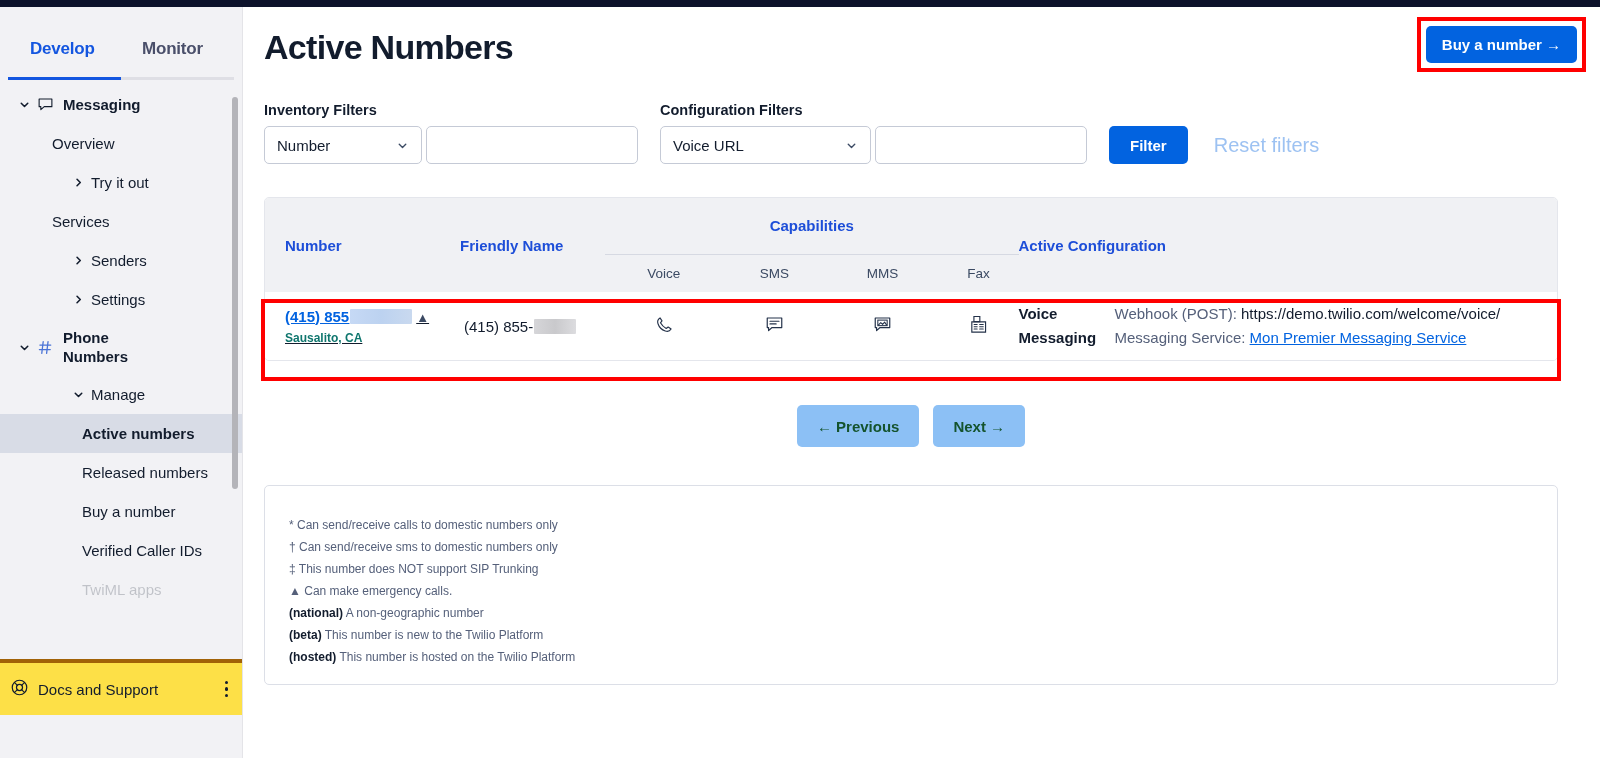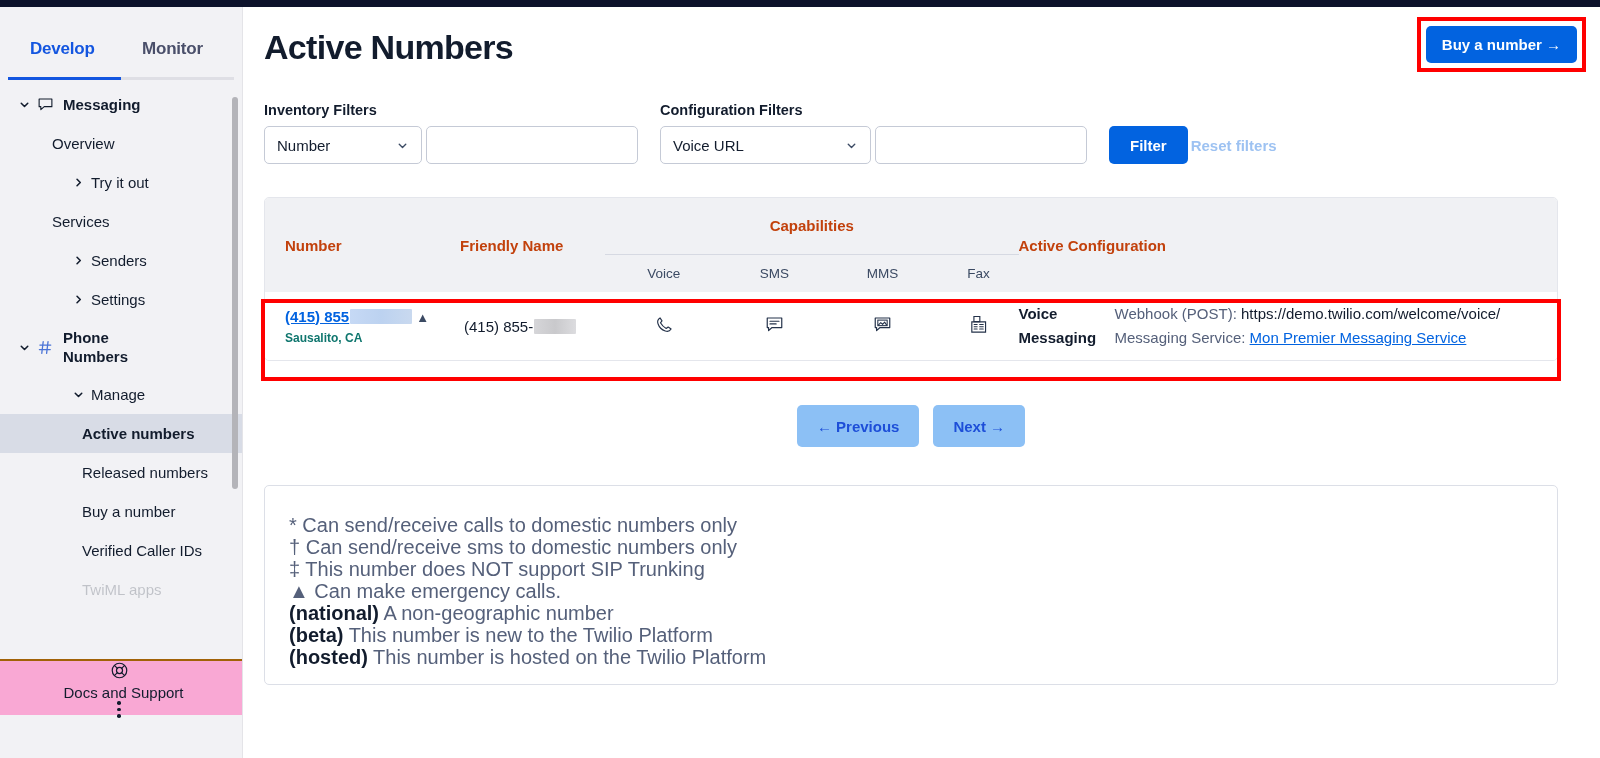--- a/index.html
+++ b/index.html
@@ -80,25 +80,24 @@
 
   .side-scrollbar {
     position: absolute; left: 232px; top: 90px;
     width: 6px; height: 392px;
     background: #b4b4b9; border-radius: 3px;
   }
 
   .side-footer {
     position: absolute; left: 0; bottom: 43px;
     width: 242px; height: 56px;
-    background: #f9a8d4;
-    border-top: 2px solid #a16207;
+    background: #fde047;
+    border-top: 4px solid #a16207;
     display: flex; align-items: center;
     padding: 0 14px 0 10px;
-    flex-direction: column;
   }
   .side-footer .ft-label {
     font-size: 15px; color: #121c2d; margin-left: 9px; flex: 1;
   }
   .kebab { display: flex; flex-direction: column; gap: 3px; cursor: pointer; }
   .kebab i { width: 3.5px; height: 3.5px; border-radius: 50%; background: #121c2d; display:block; }
 
   
   .main {
     position: absolute; left: 243px; top: 7px;
@@ -150,57 +149,57 @@
   }
   .sel .cv { margin-left: 10px; color: #3b4a63; }
   .filters-row { display: flex; align-items: flex-end; gap: 22px; }
   .btn-filter {
     background: #0263e0; color: #fff; border: none; border-radius: 5px;
     font-family: "Liberation Sans", sans-serif;
     font-size: 15px; font-weight: bold;
     height: 38px; padding: 0 21px; cursor: pointer;
   }
   .reset-link {
-    font-size: 15px; font-weight: bold; color: #9dc2f2;
-    cursor: pointer; margin-left: 3px; white-space: nowrap;
+    font-size: 20px; font-weight: normal; color: #9dc2f2;
+    cursor: pointer; margin-left: 26px; white-space: nowrap;
   }
 
   
   .table-wrap {
     position: absolute; left: 21px; top: 190px;
     width: 1294px;
     border: 1px solid #e4e6ec;
     border-radius: 5px;
     overflow: hidden;
   }
   table { width: 100%; border-collapse: collapse; }
   thead { background: #f0f1f4; }
   th {
-    text-align: left; font-size: 15px; font-weight: bold; color: #c2410c;
+    text-align: left; font-size: 15px; font-weight: bold; color: #1d4ed8;
     padding: 0;
   }
   .th-top { height: 56px; vertical-align: middle; }
   .th-sub {
     height: 38px; vertical-align: middle;
     font-size: 13.5px; font-weight: normal; color: #3b4a63;
     text-align: center;
   }
   .cap-head { text-align: center; }
   .cap-rule { border-top: 1px solid #d6d9e2; }
   tbody tr { background: #fff; }
   td { padding: 0; vertical-align: middle; font-size: 15px; color: #121c2d; }
 
   .row-outline {
     position: absolute; left: 18px; top: 292px;
     width: 1300px; height: 82px;
     border: 4px solid #ff0000;
     pointer-events: none;
   }
 
-  .num-cell { padding: 12px 0 12px 20px; }
+  .num-cell { padding: 12px 0 12px 20px; text-decoration: underline; }
   .num-link {
     font-size: 15px; font-weight: bold; color: #0263e0;
     text-decoration: underline; cursor: pointer;
   }
   .redact-blue {
     display: inline-block; width: 62px; height: 15px;
     background: linear-gradient(90deg,#c6d9f5,#bcd2f0,#c9d9ef);
     vertical-align: -2px; margin-left: 1px; border-radius: 1px;
   }
   .redact-gray {
@@ -220,36 +219,36 @@
   .cfg-vals div { font-size: 15px; color: #55607a; line-height: 24px; white-space: nowrap; }
   .cfg-vals .plain { color: #121c2d; }
   .cfg-link { color: #0263e0; text-decoration: underline; cursor: pointer; }
 
   
   .pager {
     position: absolute; left: 21px; top: 398px;
     width: 1294px; display: flex; justify-content: center; gap: 14px;
   }
   .btn-page {
-    background: #8cc0f5; color: #1d4ed8; border: none; border-radius: 5px;
+    background: #8cc0f5; color: #14532d; border: none; border-radius: 5px;
     font-family: "Liberation Sans", sans-serif;
     font-size: 15px; font-weight: bold;
     height: 42px; padding: 0 20px; cursor: default;
   }
 
   
   .legend {
     position: absolute; left: 21px; top: 478px;
     width: 1294px; height: 200px;
     border: 1px solid #dcdfe7; border-radius: 5px;
     background: #fff;
     padding: 28px 0 0 24px;
   }
   .legend div {
-    font-size: 20px; color: #55607a; line-height: 22px; white-space: nowrap;
+    font-size: 12px; color: #55607a; line-height: 22px; white-space: nowrap;
   }
   .legend b { color: #121c2d; }
 </style>
 </head>
 <body>
 
 <div class="topstrip"></div>
 
 <div class="sidebar">
 

